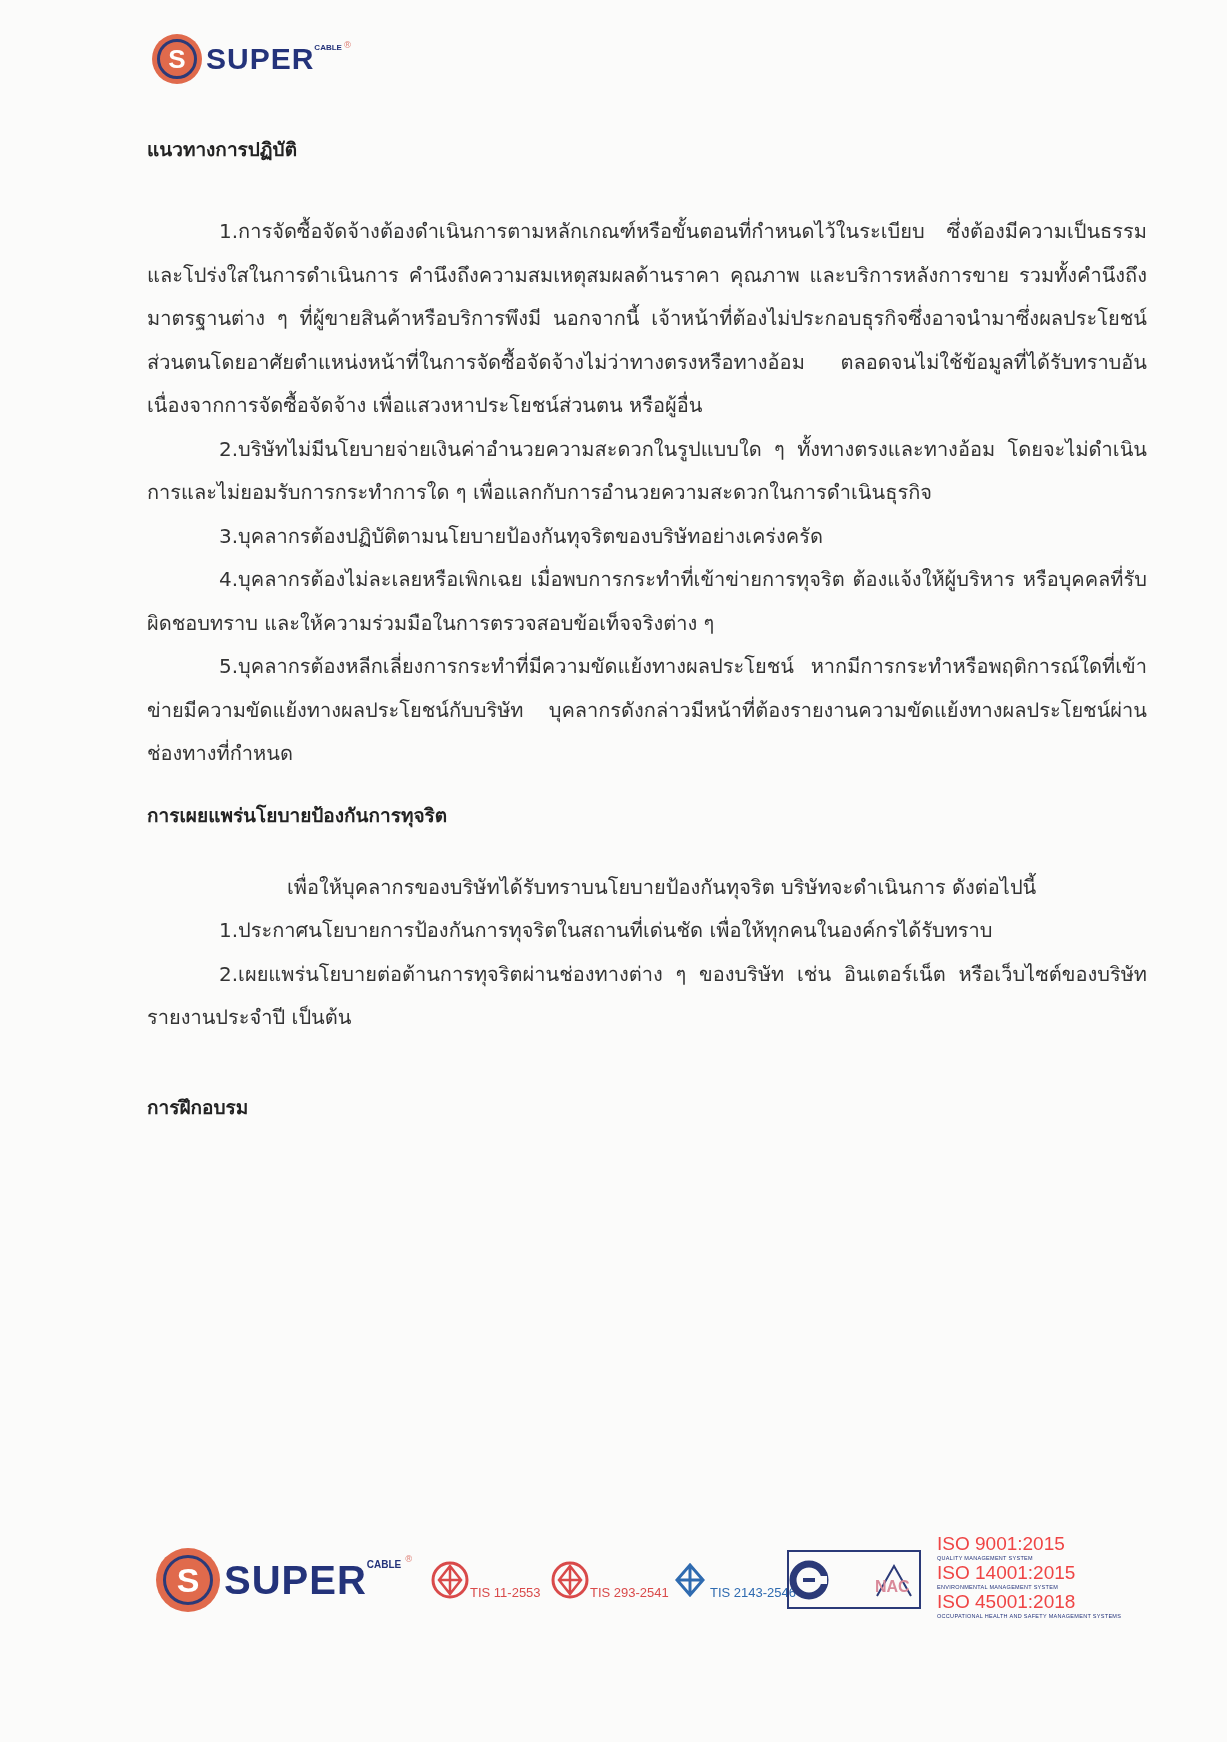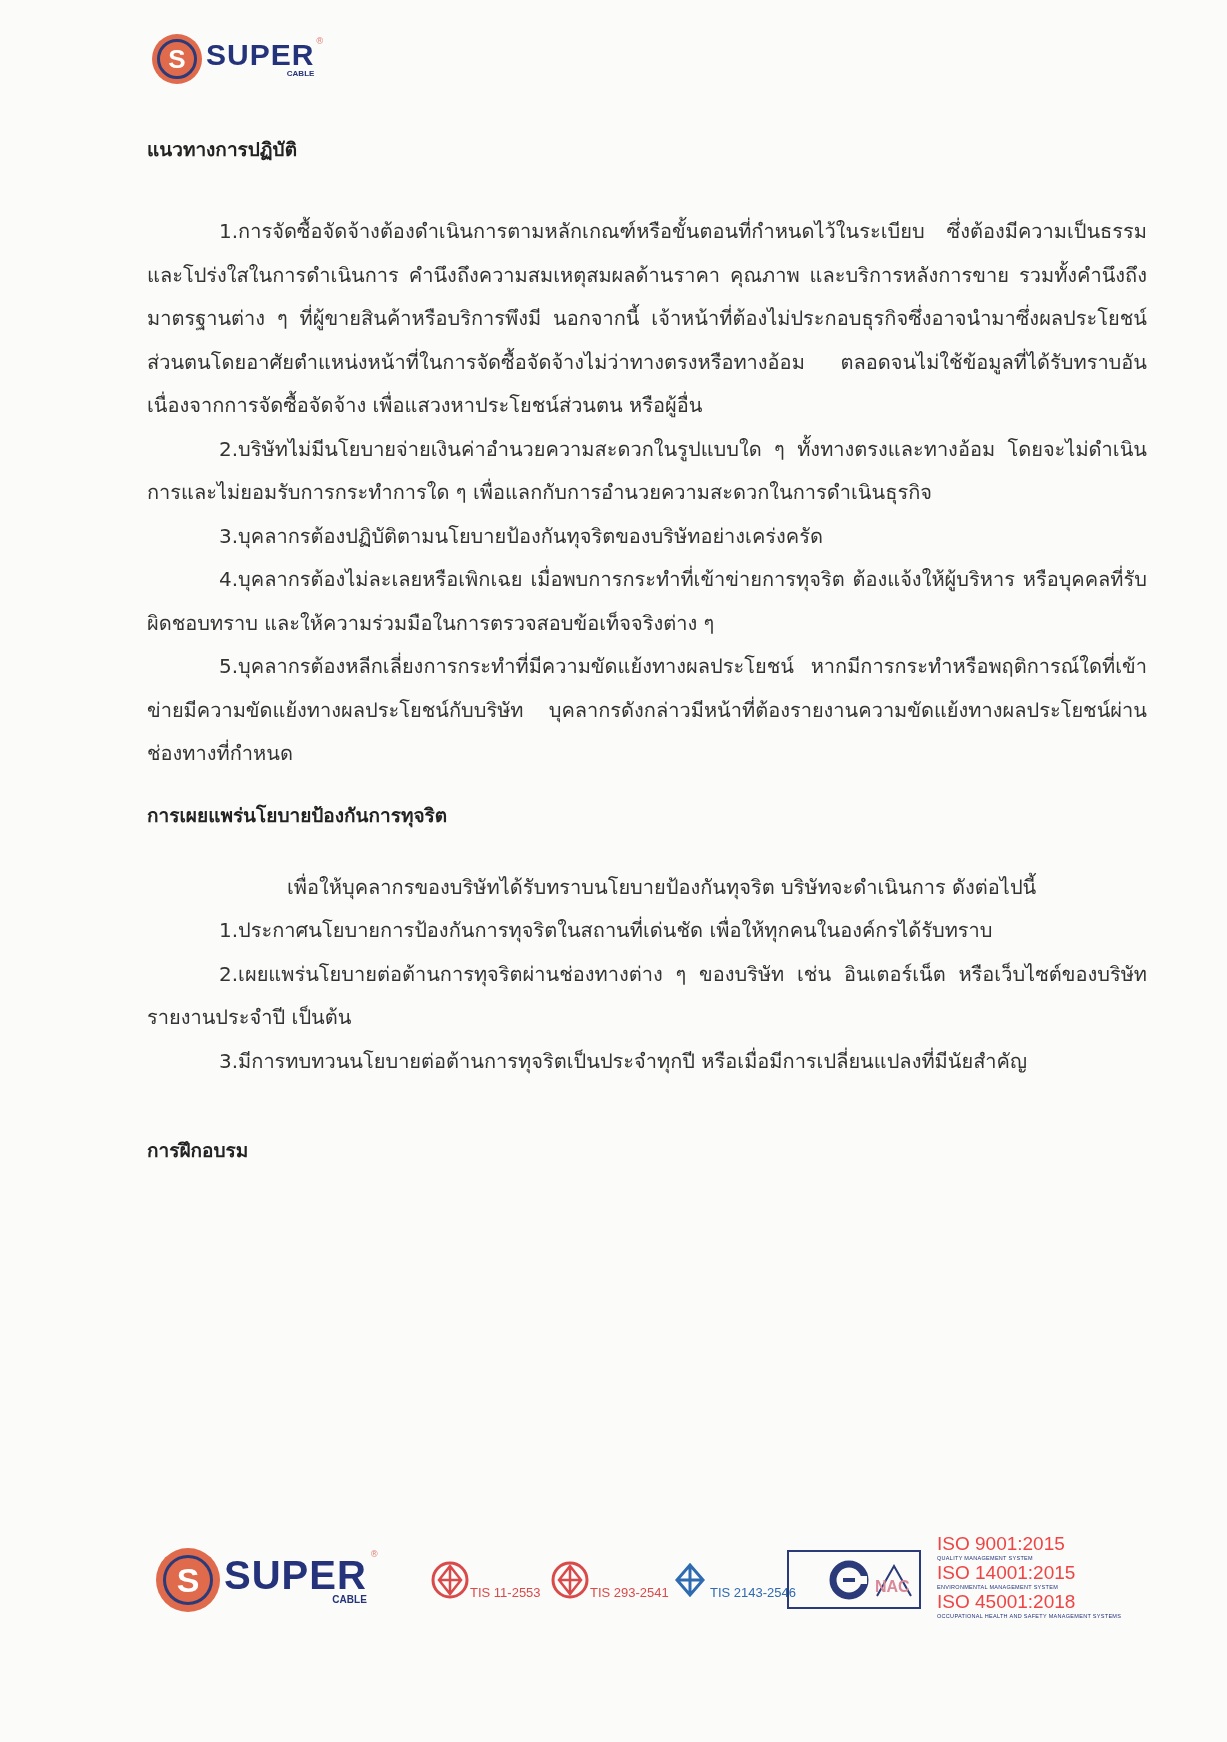--- a/index.html
+++ b/index.html
@@ -7,36 +7,36 @@
     width: 1227px; height: 1742px; position: relative; overflow: hidden;
     background: #fbfbfa;
     font-family: "DejaVu Sans", "Liberation Sans", sans-serif;
     color: #2a2a2a;
   }
   .logo-top { position: absolute; left: 152px; top: 34px; display: flex; align-items: center; }
   .logo-bottom { position: absolute; left: 156px; top: 1548px; display: flex; align-items: center; }
   .s-mark { position: relative; border-radius: 50%; background: #e06a4c; display:flex; align-items:center; justify-content:center; }
   .s-mark .s-glyph { color: #fff; font-weight: bold; font-family: "Liberation Sans", sans-serif; }
   .s-mark .s-inner { position:absolute; border: 3px solid #2b3a78; border-radius: 50%; }
-  .brand { display: flex; flex-direction: column; align-items: flex-end; margin-left: 4px; }
+  .brand { display: flex; flex-direction: row; align-items: flex-start; margin-left: 4px; }
   .brand .super { font-family: "Liberation Sans", sans-serif; font-weight: bold; color: #24337a; letter-spacing: 1px; line-height: 1; }
   .brand .cable { font-family: Liberation Sans, sans-serif; font-weight: bold; color: #24337a; line-height: 1; }
   .brand .reg { position: absolute; color: #e08a80; font-size: 9px; }
 
   .content { position: absolute; left: 147px; top: 134px; width: 1000px; }
   .heading { font-weight: bold; font-size: 19px; color: #222; margin: 0; }
   .para { font-size: 20px; line-height: 43.5px; margin: 0; text-align: justify; color: #333; }
   .indent1 { text-indent: 72px; }
   .indent2 { text-indent: 140px; }
 
   .footer-certs { position: absolute; top: 1544px; left: 430px; display: flex; gap: 20px; align-items: flex-end; }
   .tis { display: flex; flex-direction: row; align-items: flex-end; width: 100px; }
   .tis-icon { width: 40px; height: 40px; display:flex; align-items:center; justify-content:center; }
   .tis-label { font-family: "Liberation Sans", sans-serif; font-size: 13px; margin-top: 6px; white-space: nowrap; }
-  .iso-box { position: absolute; left: 787px; top: 1550px; width: 130px; height: 55px; border: 2px solid #2b3a78; display:flex; align-items:center; justify-content:flex-end; }
+  .iso-box { position: absolute; left: 787px; top: 1550px; width: 130px; height: 55px; border: 2px solid #2b3a78; display:flex; align-items:center; justify-content:space-between; }
   .iso-list { position: absolute; left: 937px; top: 1534px; }
   .iso-item .code { font-family: "Liberation Sans", sans-serif; font-size: 19px; color: #ef4444; line-height: 20px; }
   .iso-item .desc { font-family: "Liberation Sans", sans-serif; font-size: 5.5px; color: #24337a; letter-spacing: 0.3px; line-height: 9px; text-transform: uppercase; }
 </style>
 </head>
 <body>
 
 <div class="logo-top">
   <div class="s-mark" style="width:50px;height:50px;">
     <div class="s-inner" style="width:34px;height:34px;"></div>
@@ -58,21 +58,20 @@
   <p class="para indent1">3.บุคลากรต้องปฏิบัติตามนโยบายป้องกันทุจริตของบริษัทอย่างเคร่งครัด</p>
   <p class="para indent1">4.บุคลากรต้องไม่ละเลยหรือเพิกเฉย เมื่อพบการกระทำที่เข้าข่ายการทุจริต ต้องแจ้งให้ผู้บริหาร หรือบุคคลที่รับผิดชอบทราบ และให้ความร่วมมือในการตรวจสอบข้อเท็จจริงต่าง ๆ</p>
   <p class="para indent1">5.บุคลากรต้องหลีกเลี่ยงการกระทำที่มีความขัดแย้งทางผลประโยชน์ หากมีการกระทำหรือพฤติการณ์ใดที่เข้าข่ายมีความขัดแย้งทางผลประโยชน์กับบริษัท บุคลากรดังกล่าวมีหน้าที่ต้องรายงานความขัดแย้งทางผลประโยชน์ผ่านช่องทางที่กำหนด</p>
 
   <div style="height:24px;"></div>
   <h2 class="heading">การเผยแพร่นโยบายป้องกันการทุจริต</h2>
   <div style="height:36px;"></div>
   <p class="para indent2">เพื่อให้บุคลากรของบริษัทได้รับทราบนโยบายป้องกันทุจริต บริษัทจะดำเนินการ ดังต่อไปนี้</p>
   <p class="para indent1">1.ประกาศนโยบายการป้องกันการทุจริตในสถานที่เด่นชัด เพื่อให้ทุกคนในองค์กรได้รับทราบ</p>
   <p class="para indent1">2.เผยแพร่นโยบายต่อต้านการทุจริตผ่านช่องทางต่าง ๆ ของบริษัท เช่น อินเตอร์เน็ต หรือเว็บไซต์ของบริษัทรายงานประจำปี เป็นต้น</p>
-  <p class="para indent1">3.มีการทบทวนนโยบายต่อต้านการทุจริตเป็นประจำทุกปี หรือเมื่อมีการเปลี่ยนแปลงที่มีนัยสำคัญ</p>
 
   <div style="height:52px;"></div>
   <h2 class="heading">การฝึกอบรม</h2>
   <div style="height:34px;"></div>
 </div>
 
 <div class="logo-bottom">
   <div class="s-mark" style="width:64px;height:64px;">
     <div class="s-inner" style="width:44px;height:44px;"></div>
     <span class="s-glyph" style="font-size:34px;position:relative;">S</span>

